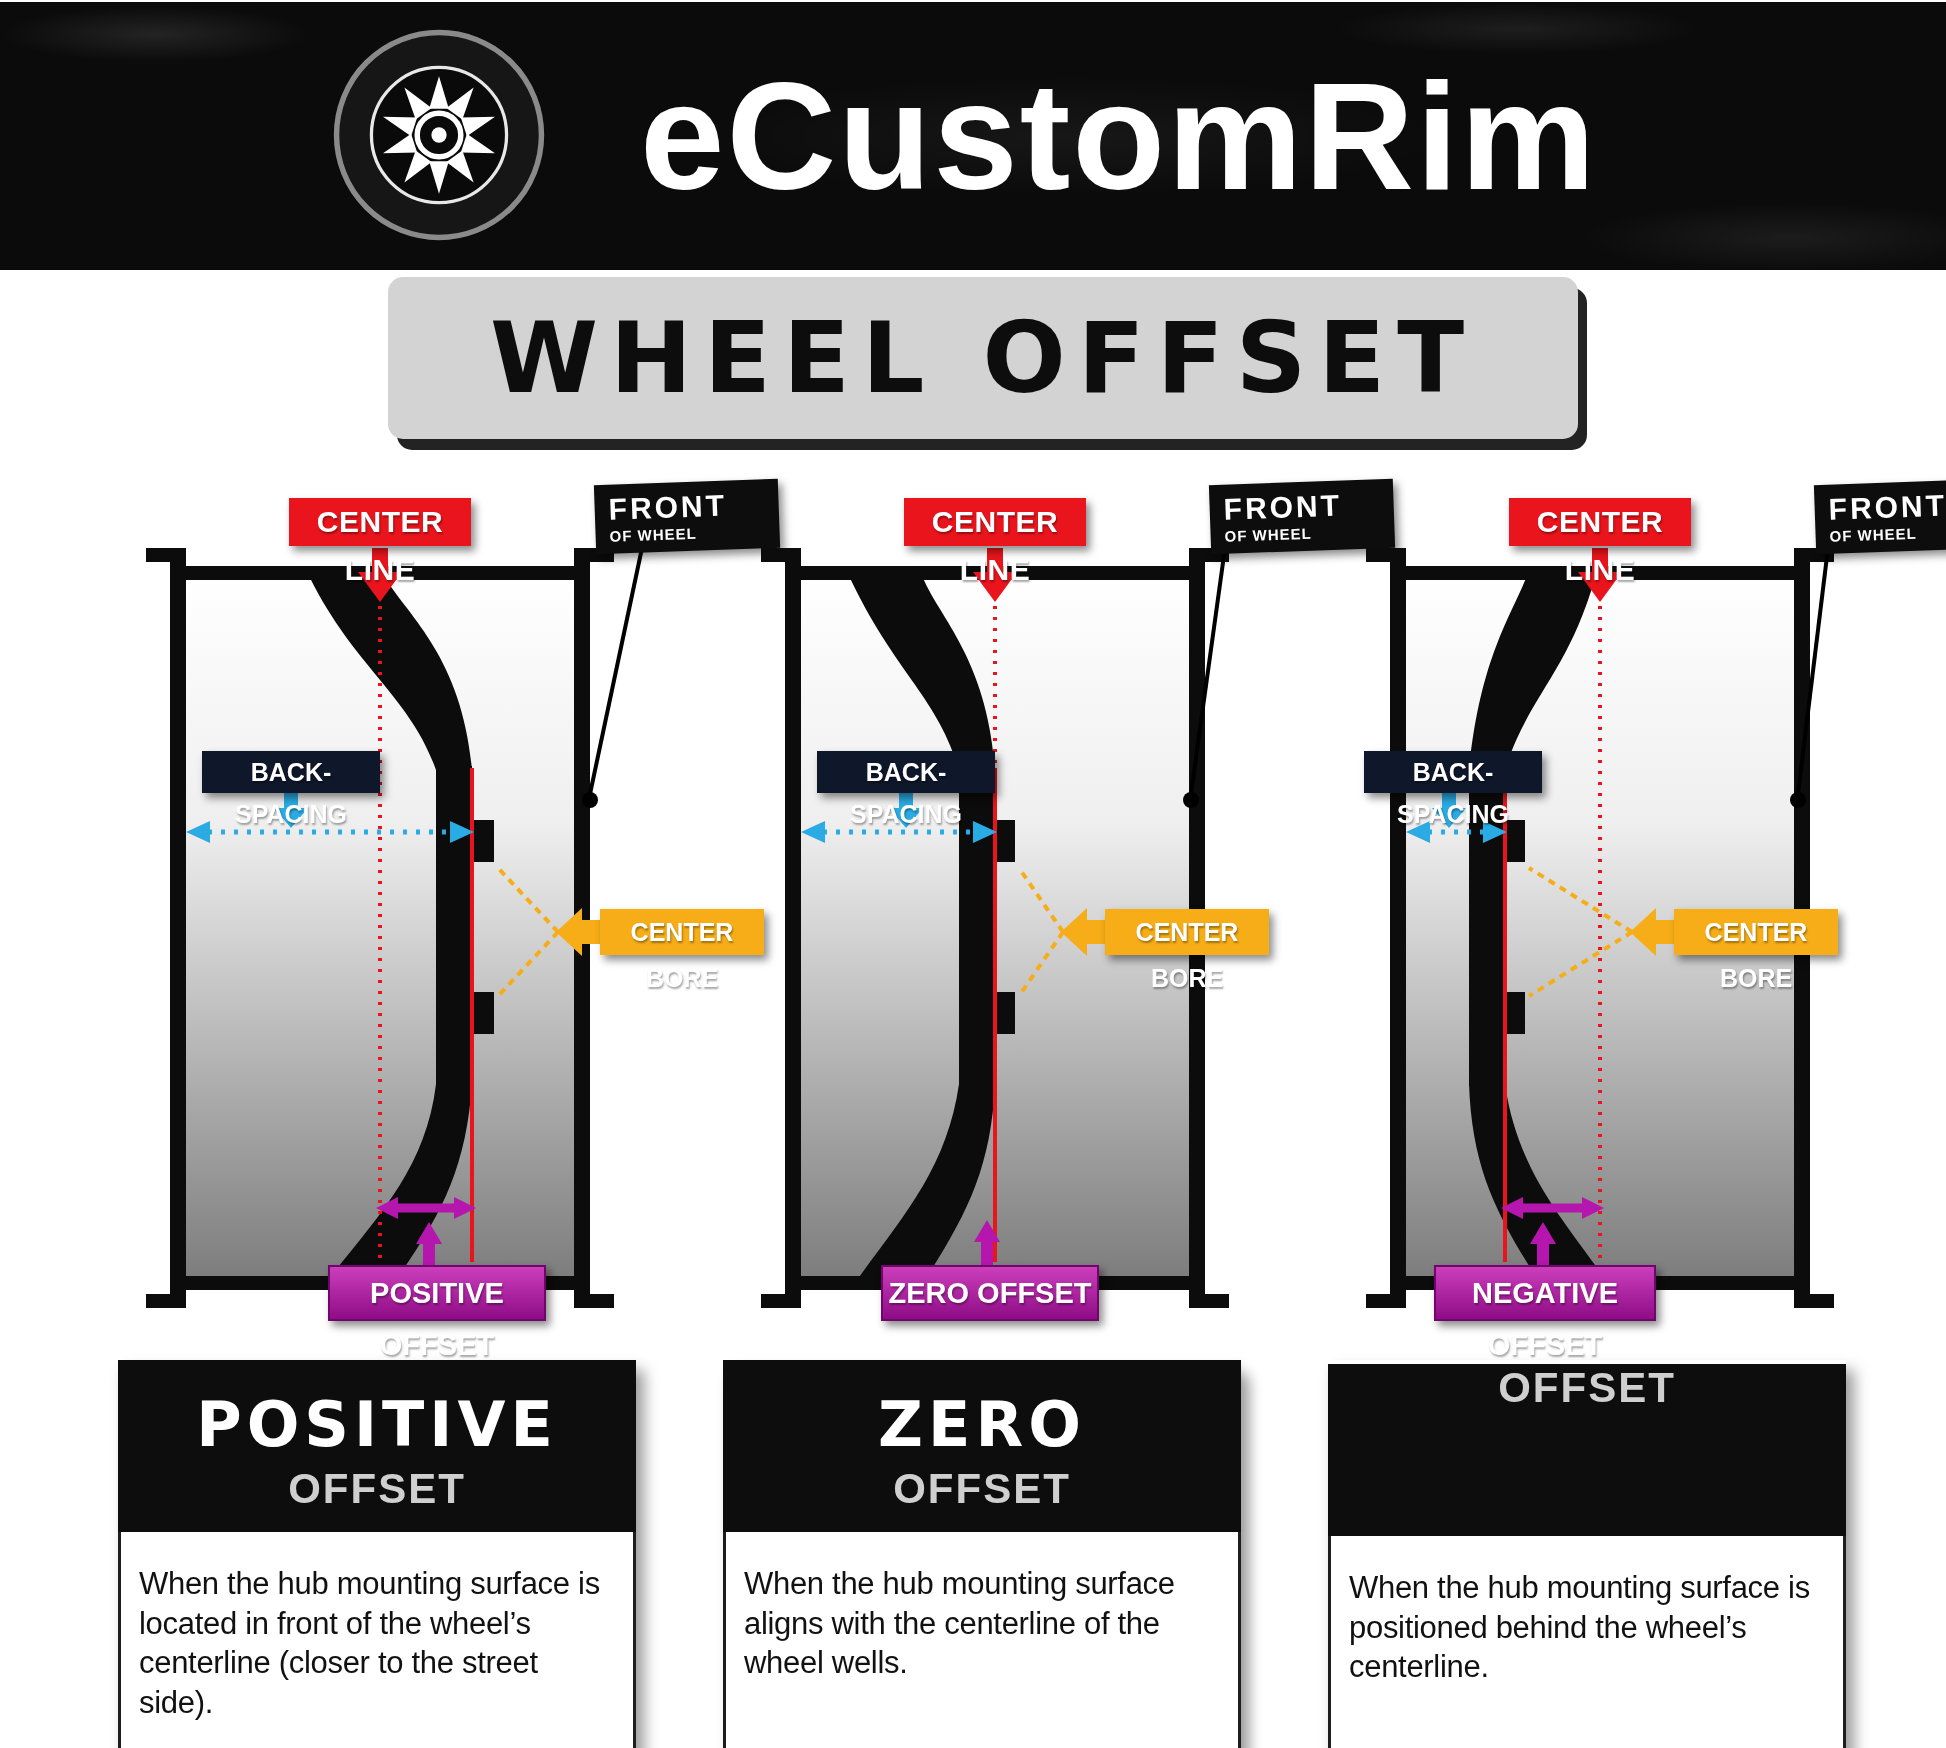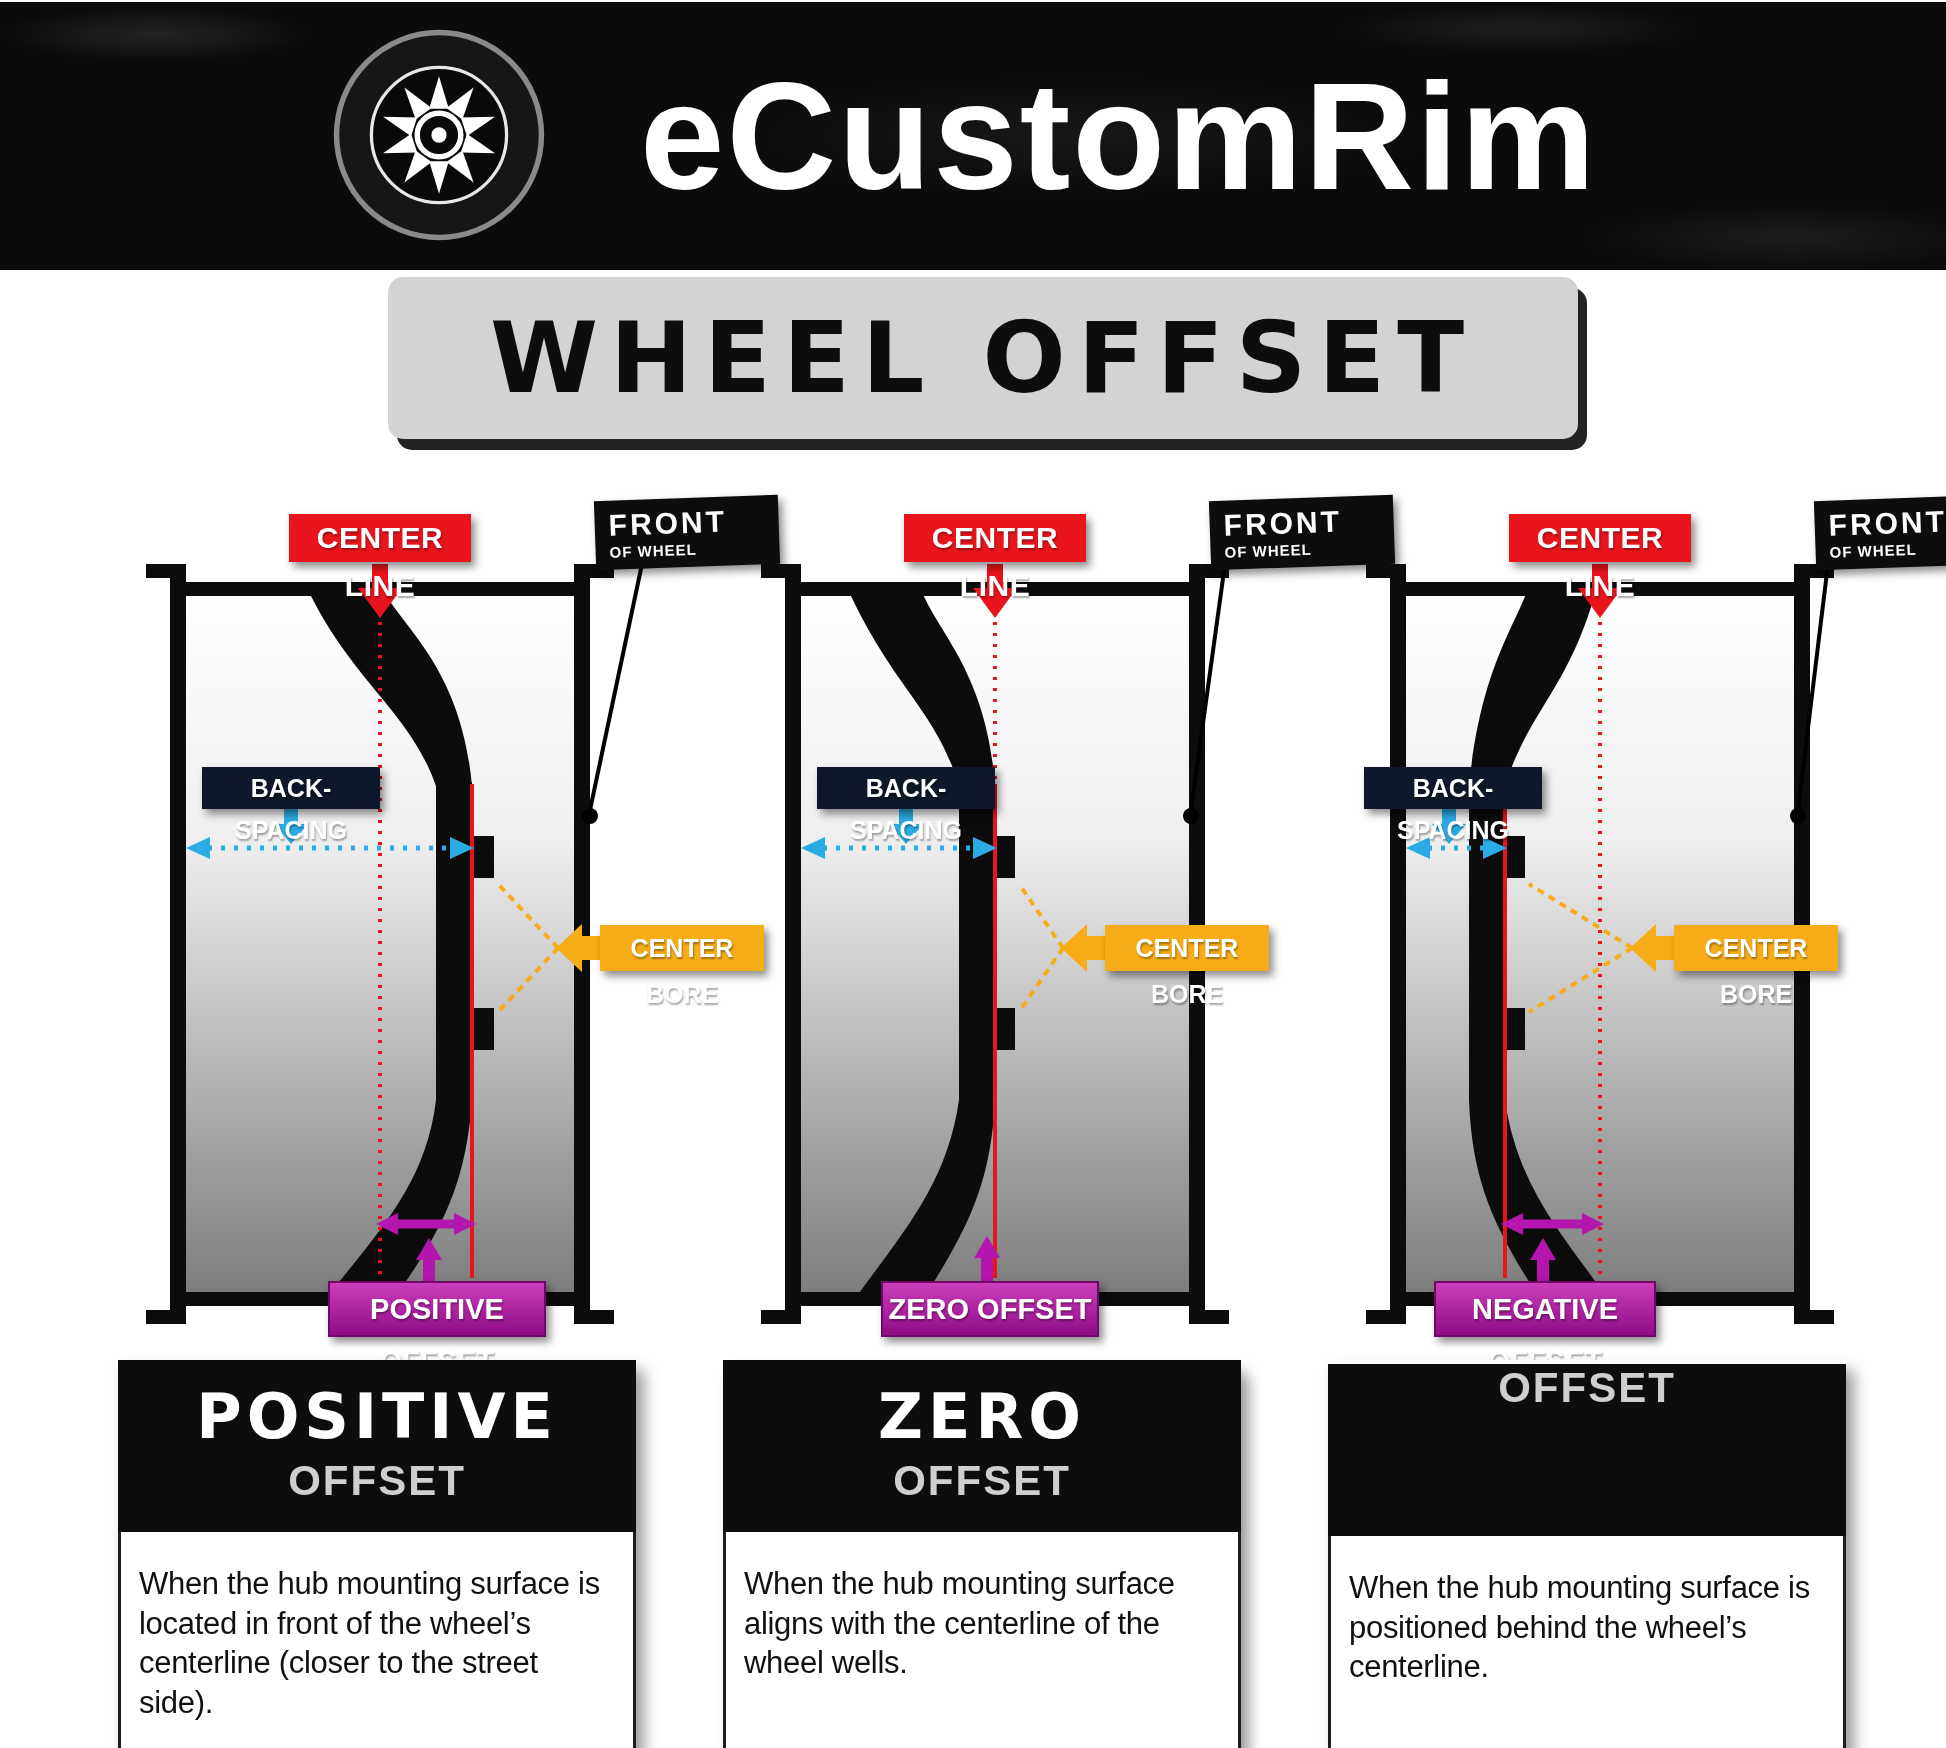--- a/index.html
+++ b/index.html
@@ -17,21 +17,21 @@
   .brand{position:absolute;left:640px;top:0;height:268px;line-height:268px;color:#ffffff;
          font-size:152px;font-weight:bold;letter-spacing:2px;}
 
   
   .title-banner{position:absolute;left:388px;top:277px;width:1190px;height:162px;background:#d3d3d3;
     box-shadow:9px 11px 0 #232323;display:flex;align-items:center;justify-content:center;border-radius:15px;}
   .title-banner span{font-family:"DejaVu Sans",sans-serif;font-weight:800;font-size:98px;
     letter-spacing:12px;color:#0d0d0d;}
 
   
-  .diagram{position:absolute;top:484px;width:630px;height:880px;}
+  .diagram{position:absolute;top:468px;width:630px;height:880px;}
   .d1{left:140px;} .d2{left:755px;} .d3{left:1360px;}
   .diagram svg.scene{position:absolute;left:0;top:0;}
 
   .lbl{position:absolute;color:#fff;font-weight:bold;text-align:center;
        box-shadow:4px 5px 8px rgba(0,0,0,0.45);text-shadow:1px 2px 2px rgba(0,0,0,0.35);}
   .lbl-centerline{left:149px;top:30px;width:182px;height:48px;line-height:48px;font-size:30px;
        background:#e9141c;letter-spacing:0.5px;}
   .lbl-front{position:absolute;left:455px;top:14px;width:170px;background:#0d0d0d;color:#fff;
        padding:8px 0 9px 14px;transform:rotate(-2deg);box-shadow:4px 5px 8px rgba(0,0,0,0.45);}
   .front-big{font-size:30px;font-weight:bold;letter-spacing:3px;}
@@ -43,21 +43,21 @@
   .lbl-offset{top:797px;height:52px;line-height:52px;font-size:29px;
        background:linear-gradient(#cb3ebc,#8f0c86);border:2px solid #70066a;}
   .d1 .lbl-offset{left:188px;width:214px;} .d2 .lbl-offset{left:126px;width:214px;}
   .d3 .lbl-offset{left:74px;width:218px;}
 
   
   .card{position:absolute;top:1360px;width:518px;background:#fff;box-shadow:8px 10px 14px rgba(0,0,0,0.40);}
   .c1{left:118px;} .c2{left:723px;border-radius:15px;} .c3{left:1328px;}
   .card-head{height:172px;background:#0d0d0d;color:#fff;text-align:center;}
   .card-title{font-family:"DejaVu Sans",sans-serif;font-weight:800;font-size:62px;
-       letter-spacing:5px;padding-top:20px;}
+       letter-spacing:5px;padding-top:28px;}
   .card-sub{font-size:42px;color:#cfcfcf;letter-spacing:2px;margin-top:4px;font-weight:bold;}
   .card-body{border:3px solid #1d1d1d;border-top:none;min-height:171px;padding:32px 18px;
        font-size:31px;font-weight:normal;line-height:1.28;color:#111;letter-spacing:-0.3px;}
 </style>
 </head>
 <body>
 
 <div class="page">
 
   <header class="masthead">

